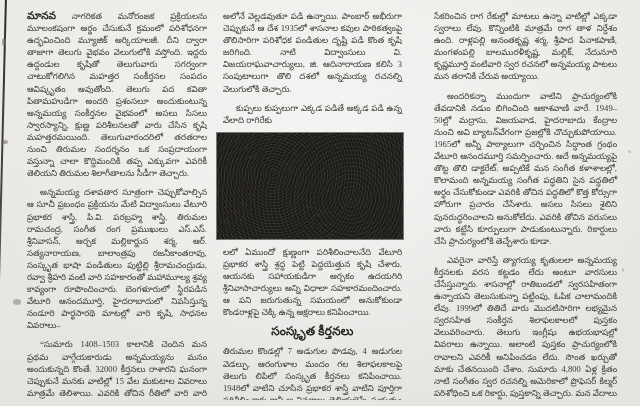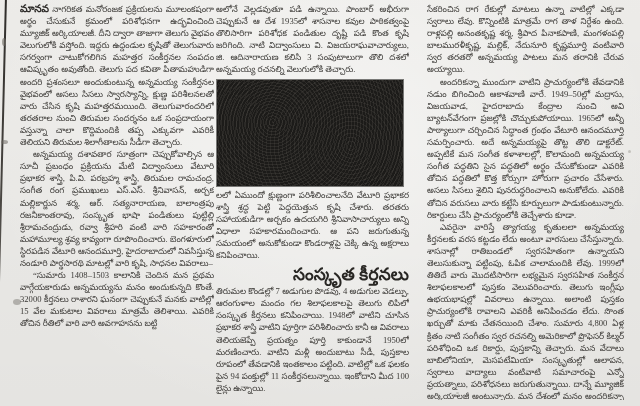--- a/index.html
+++ b/index.html
@@ -14,26 +14,26 @@
   }
   .page{position:absolute;inset:0;}
   .col{
     position:absolute;top:3px;bottom:6px;overflow:hidden;
     font-size:8.6px;line-height:12.1px;text-align:justify;
     word-break:break-word;
   }
   .col-left{left:20px;width:194px;}
   .col-mid{left:216px;width:193px;}
   .col-right{left:427px;width:197px;}
-  p{margin:0;text-indent:13px;}
+  p{margin:7px;text-indent:13px;}
   p.noindent{text-indent:0;}
   .lead-word{font-weight:bold;font-size:10.5px;color:#2c2a27;}
   h3{
-    margin:7px 0 4px 0;font-size:17px;line-height:13px;
-    font-weight:bold;color:#282623;text-align:right;letter-spacing:.2px;
+    margin:7px 0 4px 0;font-size:12px;line-height:13px;
+    font-weight:bold;color:#282623;text-align:center;letter-spacing:.2px;
   }
   .photo{
     width:186px;height:106px;margin:4px 0 3px 1px;
     background:
       repeating-radial-gradient(circle at 30% 40%, rgba(110,105,98,.20) 0 1px, transparent 1px 3px),
       repeating-radial-gradient(circle at 72% 62%, rgba(140,135,128,.12) 0 1px, transparent 1px 4px),
       #1c1b19;
     box-shadow:0 0 0 1px rgba(20,20,18,.55);
   }
   
@@ -65,26 +65,27 @@
   <div class="speck p3"></div>
 
   <div class="col col-left">
     <p class="noindent"><span class="lead-word">మానవ</span><span> నాగరికత మనోరంజక ప్రక్రియలను మూలంకషంగా అర్థం చేసుకునే క్రమంలో పరిశోధనగా ఉద్భవించింది మ్యూజిక్ అర్కియాలజీ. దీని ద్వారా తాజాగా తెలుగు వైభవం వెలుగులోకి వస్తోంది. ఇద్దరు ఉద్దండుల కృషితో తెలుగువారు సగర్వంగా చాటుకోగలిగిన మహత్తర సంకీర్తనల సంపదం ఆవిష్కృతం అవుతోంది. తెలుగు పద కవితా పితామహుడిగా అందరి ప్రశంసలూ అందుకుంటున్న అన్నమయ్య సంకీర్తనల వైభవంలో అసలు సిసలు స్వారస్యాన్ని, క్షుణ్ణ పరిశీలనలతో వారు చేసిన కృషి మహత్తరమయింది. తెలుగువారందరిలో తరతరాల నుంచి తిరుమల సందర్శనం ఒక సంప్రదాయంగా వస్తున్నా చాలా కొద్దిమందికి తప్ప ఎక్కువగా ఎవరికీ తెలియని తిరుమల శిలాగీతాలను సీడీగా తెచ్చారు.</span></p>
     <p>అన్నమయ్య దశావతార సూత్రంగా చెప్పుకోవాల్సిన ఆ సూచీ ప్రబంధం ప్రక్రియను మేటి విద్వాంసులు వేటూరి ప్రభాకర శాస్త్రి, పి.వి. పరబ్రహ్మ శాస్త్రి, తిరుమల రామచంద్ర, సంగీత రంగ ప్రముఖులు ఎస్.ఎస్. శ్రీనివాసన్, అర్చక మల్లికార్జున శర్మ, ఆర్. సత్యనారాయణ, బాలాంత్రపు రజనీకాంతరావు, సంస్కృత భాషా పండితులు పుట్టిల్లి శ్రీరామచంద్రుడు, రవ్వా శ్రీహరి వంటి వారి సహకారంతో మహామూల్య శ్రవ్య కావ్యంగా రూపొందించారు. బెంగళూరులో స్థిరపడిన వేటూరి ఆనందమూర్తి, హైదరాబాదులో నివసిస్తున్న నండూరి పార్థసారథి మాటల్లో వారి కృషి, సాధనల వివరాలు–</p>
     <p>“సుమారు 1408–1503 కాలానికి చెందిన మన ప్రథమ వాగ్గేయకారుడు అన్నమయ్యను మనం అందుకున్నది కొంతే. 32000 కీర్తనలు రాశారని ఘనంగా చెప్పుకునే మనకు వాటిల్లో 15 వేల మకుటాల వివరాలు మాత్రమే తెలిశాయి. ఎవరికి తోచిన రీతిలో వారి వారి అవగాహనను బట్టి</p>
   </div>
 
   <div class="col col-mid">
     <p class="noindent">అలోనే వెల్లడవుతూ పడి ఉన్నాయి. పాంబార్ అభీరుగా చెప్పుకునే ఆ దేశ 1935లో శాసనాల కవుల పాఠికత్వంపై తొలిసారిగా పరిశోధక పండితుల దృష్టి పడి కొంత కృషి జరిగింది. నాటి విద్వాంసులు వి. విజయరాఘవాచార్యులు, జి. ఆదినారాయణ కలిసి 3 సంపుటాలుగా తొలి దశలో అన్నమయ్య రచనల్ని వెలుగులోకి తెచ్చారు.</p>
+    <p>కుప్పలు కుప్పలుగా ఎక్కడ పడితే అక్కడ పడి ఉన్న వేలాది రాగిరేకు</p>
     <div class="photo"></div>
-    <p class="noindent">లలో ఏముందో క్షుణ్ణంగా పరిశీలించాలనేది వేటూరి ప్రభాకర శాస్త్రి శ్రద్ధ పెట్టి పెద్దయెత్తున కృషి చేశారు. తరతరు సహాయకుడిగా అర్చకం ఉదయగిరి శ్రీనివాసాచార్యులు అన్ని విధాలా సహకారమందించారు. ఆ పని జరుగుతున్న సమయంలో అనుకోకుండా కొండరాళ్లపై చెక్కి ఉన్న అక్షరాలు కనిపించాయి.</p>
+    <p class="noindent">లలో ఏముందో క్షుణ్ణంగా పరిశీలించాలనేది వేటూరి ప్రభాకర శాస్త్రి శ్రద్ధ పెట్టి పెద్దయెత్తున కృషి చేశారు. ఆయనకు సహాయకుడిగా అర్చకం ఉదయగిరి శ్రీనివాసాచార్యులు అన్ని విధాలా సహకారమందించారు. ఆ పని జరుగుతున్న సమయంలో అనుకోకుండా కొండరాళ్లపై చెక్కి ఉన్న అక్షరాలు కనిపించాయి.</p>
     <h3>సంస్కృత కీర్తనలు</h3>
     <p class="noindent">తిరుమల కొండల్లో 7 అడుగుల పొడవు, 4 అడుగుల వెడల్పు, ఆరంగుళాల మందం గల శిలాఫలకాలపై తెలుగు లిపిలో సంస్కృత కీర్తనలు కనిపించాయి. 1948లో వాటిని చూసిన ప్రభాకర శాస్త్రి వాటిని పూర్తిగా పరిశీలించారు కానీ ఆ వివరాలు తెలియజెప్పే ప్రయత్నం పూర్తి కాకుండానే 1950లో మరణించారు. వాటిని మళ్లీ అందుబాటు సీడీ, పుస్తకాల రూపంలో తేవడానికి ఇంతకాలం పట్టింది. వాటిల్లో ఒక ఫలకం పైన 94 పంక్తుల్లో 11 సంకీర్తనలున్నాయి. ఇంకోదాని మీద 100 లైన్లు ఉన్నాయి.</p>
   </div>
 
   <div class="col col-right">
-    <p class="noindent">సేకరించిన రాగ రేకుల్లో మాటలు ఉన్నా వాటిల్లో ఎక్కడా స్వరాలు లేవు. కొన్నింటికి మాత్రమే రాగ తాళ నిర్దేశం ఉంది. రాళ్లపల్లి అనంతకృష్ణ శర్మ, శ్రీపాద పినాకపాణి, మంగళంపల్లి బాలమురళీకృష్ణ, మల్లిక్, నేదునూరి కృష్ణమూర్తి వంటివారి స్వర తరతరో అన్నమయ్య పాటలు మన తరానికి చేరువ అయ్యాయి.</p>
+    <p class="noindent">సేకరించిన రాగ రేకుల్లో మాటలు ఉన్నా వాటిల్లో ఎక్కడా స్వరాలు లేవు. కొన్నింటికి మాత్రమే రాగ తాళ నిర్దేశం ఉంది. రాళ్లపల్లి అనంతకృష్ణ శర్మ, శ్రీపాద పినాకపాణి, మంగళంపల్లి బాలమురళీకృష్ణ, మల్లిక్, నేదునూరి కృష్ణమూర్తి వంటివారి స్వర రచనలో అన్నమయ్య పాటలు మన తరానికి చేరువ అయ్యాయి.</p>
     <p>అందరికన్నా ముందుగా వాటిని ప్రాచుర్యంలోకి తేవడానికి నడుం బిగించింది ఆకాశవాణి వారే. 1949–50ల్లో మద్రాసు, విజయవాడ, హైదరాబాదు కేంద్రాల నుంచి అవి బ్యాటన్‌వేగంగా ప్రజల్లోకి చొచ్చుకుపోయాయి. 1965లో అన్నీ పాఠ్యాలుగా చర్చించిన సిద్ధాంత గ్రంథం వేటూరి ఆనందమూర్తి సమర్పించారు. అదే అన్నమయ్యపై తొట్ట తొలి డాక్టరేట్. అప్పటికే మన సంగీత కళాశాలల్లో, కొలామంది అన్నమయ్య సంగీత పద్ధతిని సైన పద్ధతిలో అర్థం చేసుకోకుండా ఎవరికి తోచిన పద్ధతిలో కొత్త కోర్సుగా హోరుగా ప్రచారం చేసేశారు. అసలు సిసలు శైలిని పునరుద్ధరించాలని అనుకోలేదు. ఎవరికి తోచిన వరుసలు వారు కట్టేసి కూర్పులుగా పాడుకుంటున్నారు. రికార్డులు చేసి ప్రాచుర్యంలోకి తెచ్చేశారు కూడా.</p>
     <p>ఎవరైనా వారిస్తే త్యాగయ్య కృతులలా అన్నమయ్య కీర్తనలకు వరస కట్టడం లేదు అంటూ వారసులు చేసేస్తున్నారు. శాసనాల్లో రాతిబండలో స్వరసహితంగా ఉన్నాయని తెలుసుకున్నా పట్టింపు, ఓపిక చాలామందికి లేవు. 1999లో తితిదే వారు మొదటిసారిగా లభ్యమైన స్వరసహిత సంకీర్తన శిలాఫలకాలలో పుస్తకం వెలువరించారు. తెలుగు ఇంగ్లీషు ఉభయభాషల్లో వివరాలు ఉన్నాయి. అలాంటి పుస్తకం ప్రాచుర్యంలోకి రావాలని ఎవరికీ అనిపించడం లేదు. సొంత ఖర్చుతో మాకు చేతనయింది చేశాం. సుమారు 4,800 ఏళ్ల క్రితం నాటి సంగీతం స్వర రచనల్ని అమెరికాలో ప్రొఫెసర్ కిల్మర్ పరిశోధించి ఒక రికార్డు, పుస్తకాన్ని తెచ్చారు. మన వేదాలు బాబిలోనియా, మెసపటేమియా సంస్కృతుల్లో ఆలాపన, స్వరాలు వాద్యాలు వంటివాటి సమాచారంపై ఎన్నో ప్రయత్నాలు, పరిశోధనలు జరుగుతున్నాయి. దాన్నే మ్యూజిక్ అర్కియాలజీ అంటున్నారు. మన దేశంలో మనం అందరికన్నా ముందస్తుగా ఈ పని పూర్తి చేయగలిగాం. మన రాష్ట్ర ప్రభుత్వం సానుకూలంగా స్పందిస్తోంది.</p>
 
   </div>
 
 </div>
 
 </body></html>

